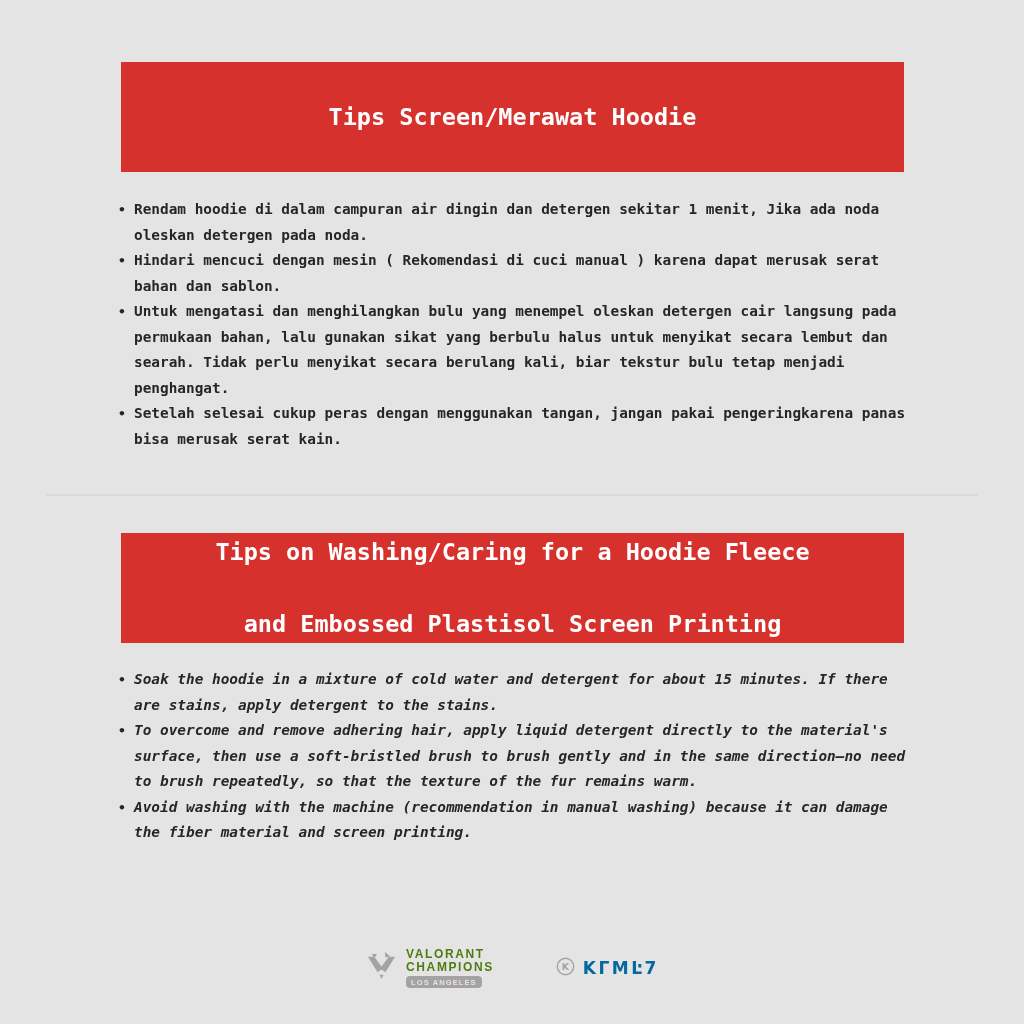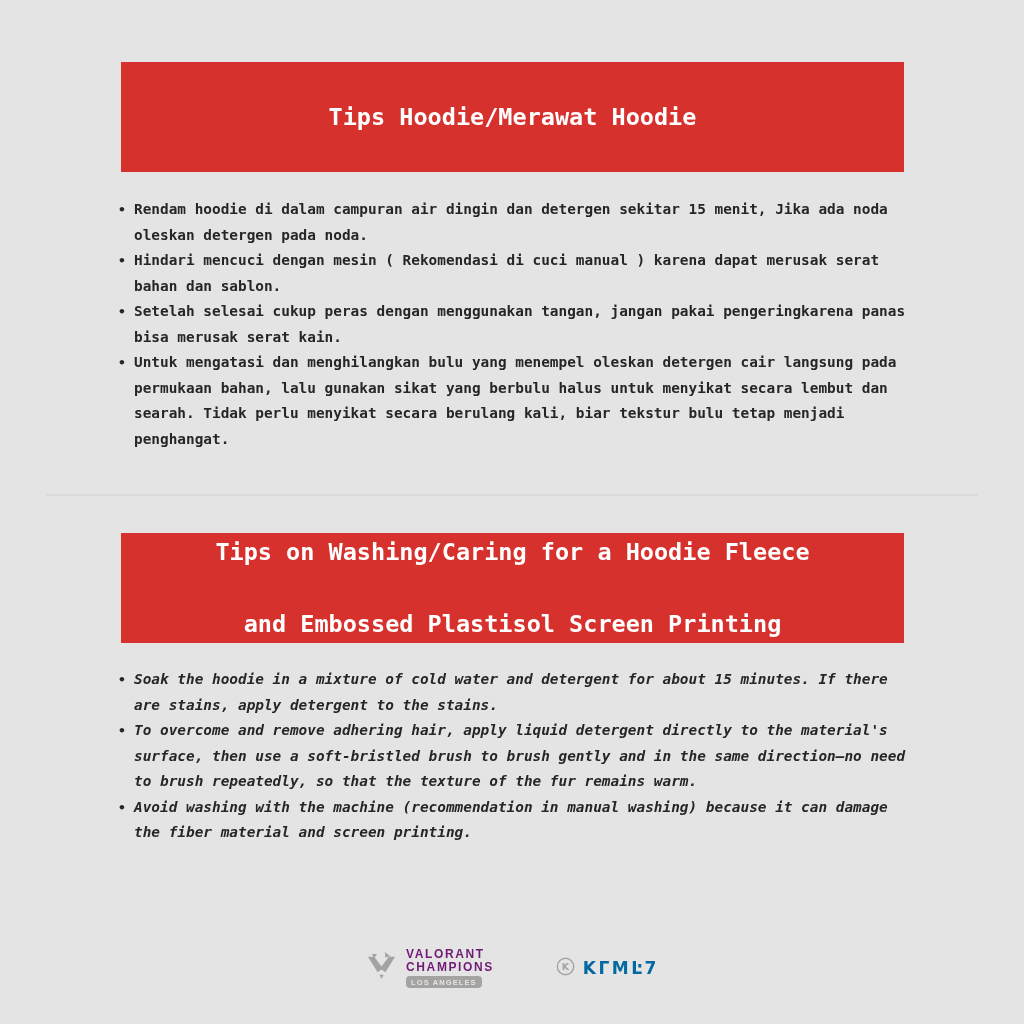--- a/index.html
+++ b/index.html
@@ -88,21 +88,21 @@
     gap: 8px;
     color: #a5a2a2;
   }
   .vct-text { display: flex; flex-direction: column; }
   .vct-line {
     font-family: "Liberation Sans", sans-serif;
     font-weight: bold;
     font-size: 12px;
     line-height: 12.5px;
     letter-spacing: 1.6px;
-    color: #701a75;
+    color: #4d7c0f;
     white-space: nowrap;
   }
   .vct-badge {
     margin-top: 3px;
     align-self: flex-start;
     background: #a5a2a2;
     color: #e5e4e4;
     font-family: "Liberation Sans", sans-serif;
     font-weight: bold;
     font-size: 7.5px;
@@ -126,28 +126,28 @@
     color: #0369a1;
     white-space: nowrap;
   }
 </style>
 </head>
 <body>
 
 <div class="canvas">
 
   <header class="banner" id="banner-id">
-    <div class="line">Tips Hoodie/Merawat Hoodie</div>
+    <div class="line">Tips Screen/Merawat Hoodie</div>
   </header>
 
   <ul class="tips" id="list-id">
-    <li><span>Rendam hoodie di dalam campuran air dingin dan detergen sekitar 15 menit, Jika ada noda oleskan detergen pada noda.</span></li>
+    <li><span>Rendam hoodie di dalam campuran air dingin dan detergen sekitar 1 menit, Jika ada noda oleskan detergen pada noda.</span></li>
     <li><span>Hindari mencuci dengan mesin ( Rekomendasi di cuci manual ) karena dapat merusak serat bahan dan sablon.</span></li>
+    <li><span>Untuk mengatasi dan menghilangkan bulu yang menempel oleskan detergen cair langsung pada permukaan bahan, lalu gunakan sikat yang berbulu halus untuk menyikat secara lembut dan searah. Tidak perlu menyikat secara berulang kali, biar tekstur bulu tetap menjadi penghangat.</span></li>
     <li><span>Setelah selesai cukup peras dengan menggunakan tangan, jangan pakai pengeringkarena panas bisa merusak serat kain.</span></li>
-    <li><span>Untuk mengatasi dan menghilangkan bulu yang menempel oleskan detergen cair langsung pada permukaan bahan, lalu gunakan sikat yang berbulu halus untuk menyikat secara lembut dan searah. Tidak perlu menyikat secara berulang kali, biar tekstur bulu tetap menjadi penghangat.</span></li>
   </ul>
 
   <div class="divider"></div>
 
   <header class="banner" id="banner-en">
     <div class="line">Tips on Washing/Caring for a Hoodie Fleece</div>
     <div class="line">and Embossed Plastisol Screen Printing</div>
   </header>
 
   <ul class="tips" id="list-en">

